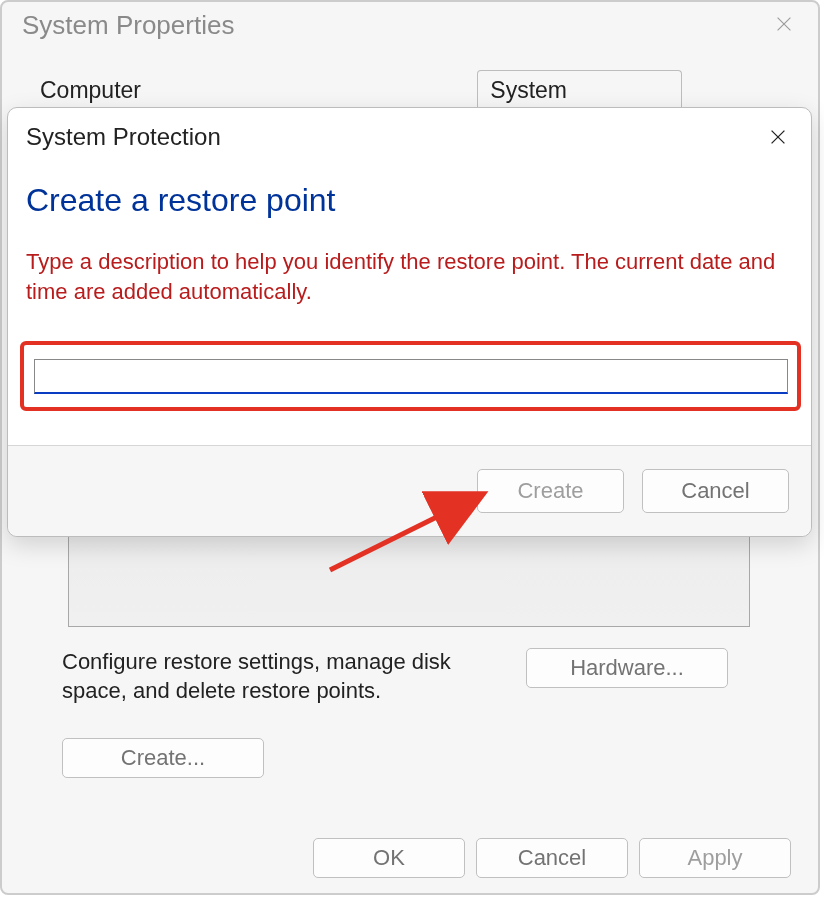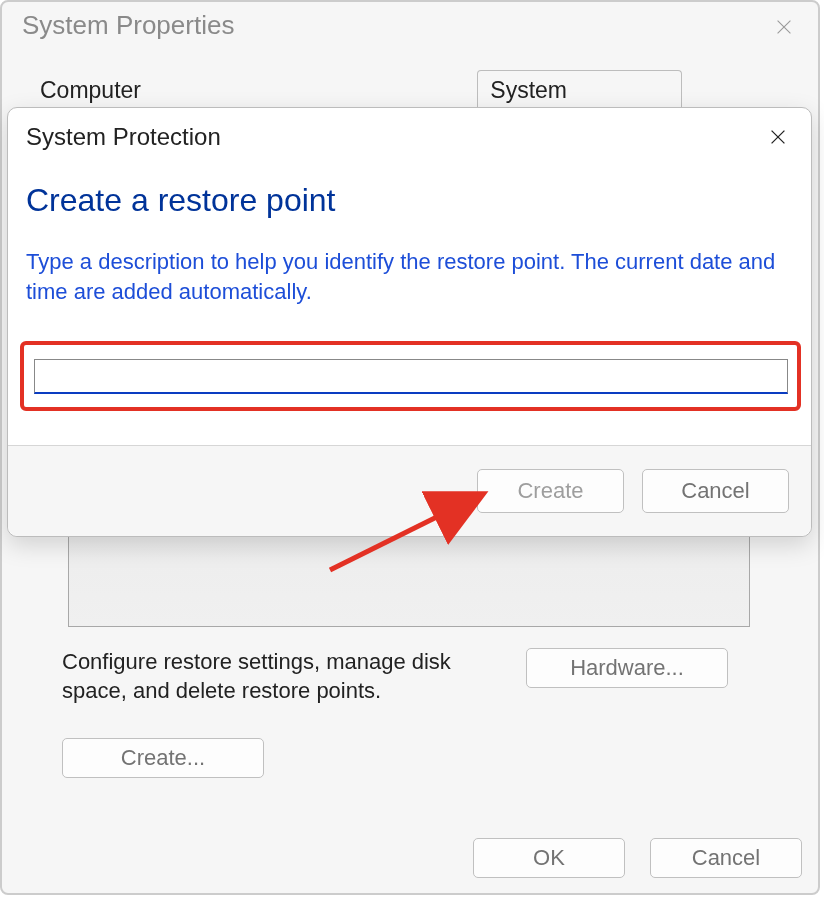--- a/index.html
+++ b/index.html
@@ -20,21 +20,21 @@
     width: 820px;
     height: 895px;
     border: 2px solid #ccc;
     border-radius: 8px;
     background: #f6f6f6;
     box-sizing: border-box;
   }
 
   .parent-titlebar {
     display: flex;
-    align-items: flex-end;
+    align-items: flex-start;
     justify-content: space-between;
     padding: 8px 20px 4px 20px;
     color: #8a8a8a;
   }
   .parent-title { font-size: 26px; }
   .parent-close {
     width: 28px; height: 28px;
     display:flex; align-items:center; justify-content:center;
     color: #9a9a9a;
   }
@@ -104,23 +104,23 @@
   .btn.wide { width: 200px; }
   .btn.mid  { width: 150px; }
   .btn.disabled { color: #9e9e9e; }
 
   .row1 { top: 646px; }
   .row2 { top: 736px; }
 
   .bottom-buttons {
     position: absolute;
     bottom: 15px;
-    right: 16px;
-    display: flex;
-    gap: 25px;
+    right: 27px;
+    display: flex;
+    gap: 11px;
   }
 
   
   .dialog {
     position: absolute;
     left: 7px;
     top: 107px;
     width: 805px;
     height: 430px;
     border: 1px solid #bcbcbc;
@@ -145,21 +145,21 @@
   .dialog-close svg { width:22px; height:22px; stroke: currentColor; stroke-width:1.4; }
 
   .dialog-heading {
     color: #003399;
     font-size: 32px;
     padding: 30px 18px 0 18px;
     font-weight: 400;
   }
   .dialog-instruction {
     font-size: 22px;
-    color: #1d4ed8;
+    color: #b91c1c;
     padding: 28px 20px 0 18px;
     line-height: 1.35;
   }
 
   .input-highlight {
     position: absolute;
     left: 12px;
     top: 233px;
     width: 781px;
     height: 70px;
@@ -232,20 +232,21 @@
     <div class="btn wide">Hardware...</div>
   </div>
 
   <div class="setting-row row2">
     <div class="btn wide">Create...</div>
   </div>
 
   <div class="bottom-buttons">
     <div class="btn mid">OK</div>
     <div class="btn mid">Cancel</div>
+    <div class="btn mid disabled">Apply</div>
   </div>
 
 </div>
 
 <div class="dialog">
 
   <div class="dialog-titlebar">
     <div class="dialog-title">System Protection</div>
     <div class="dialog-close">
       <svg viewBox="0 0 24 24" fill="none">

